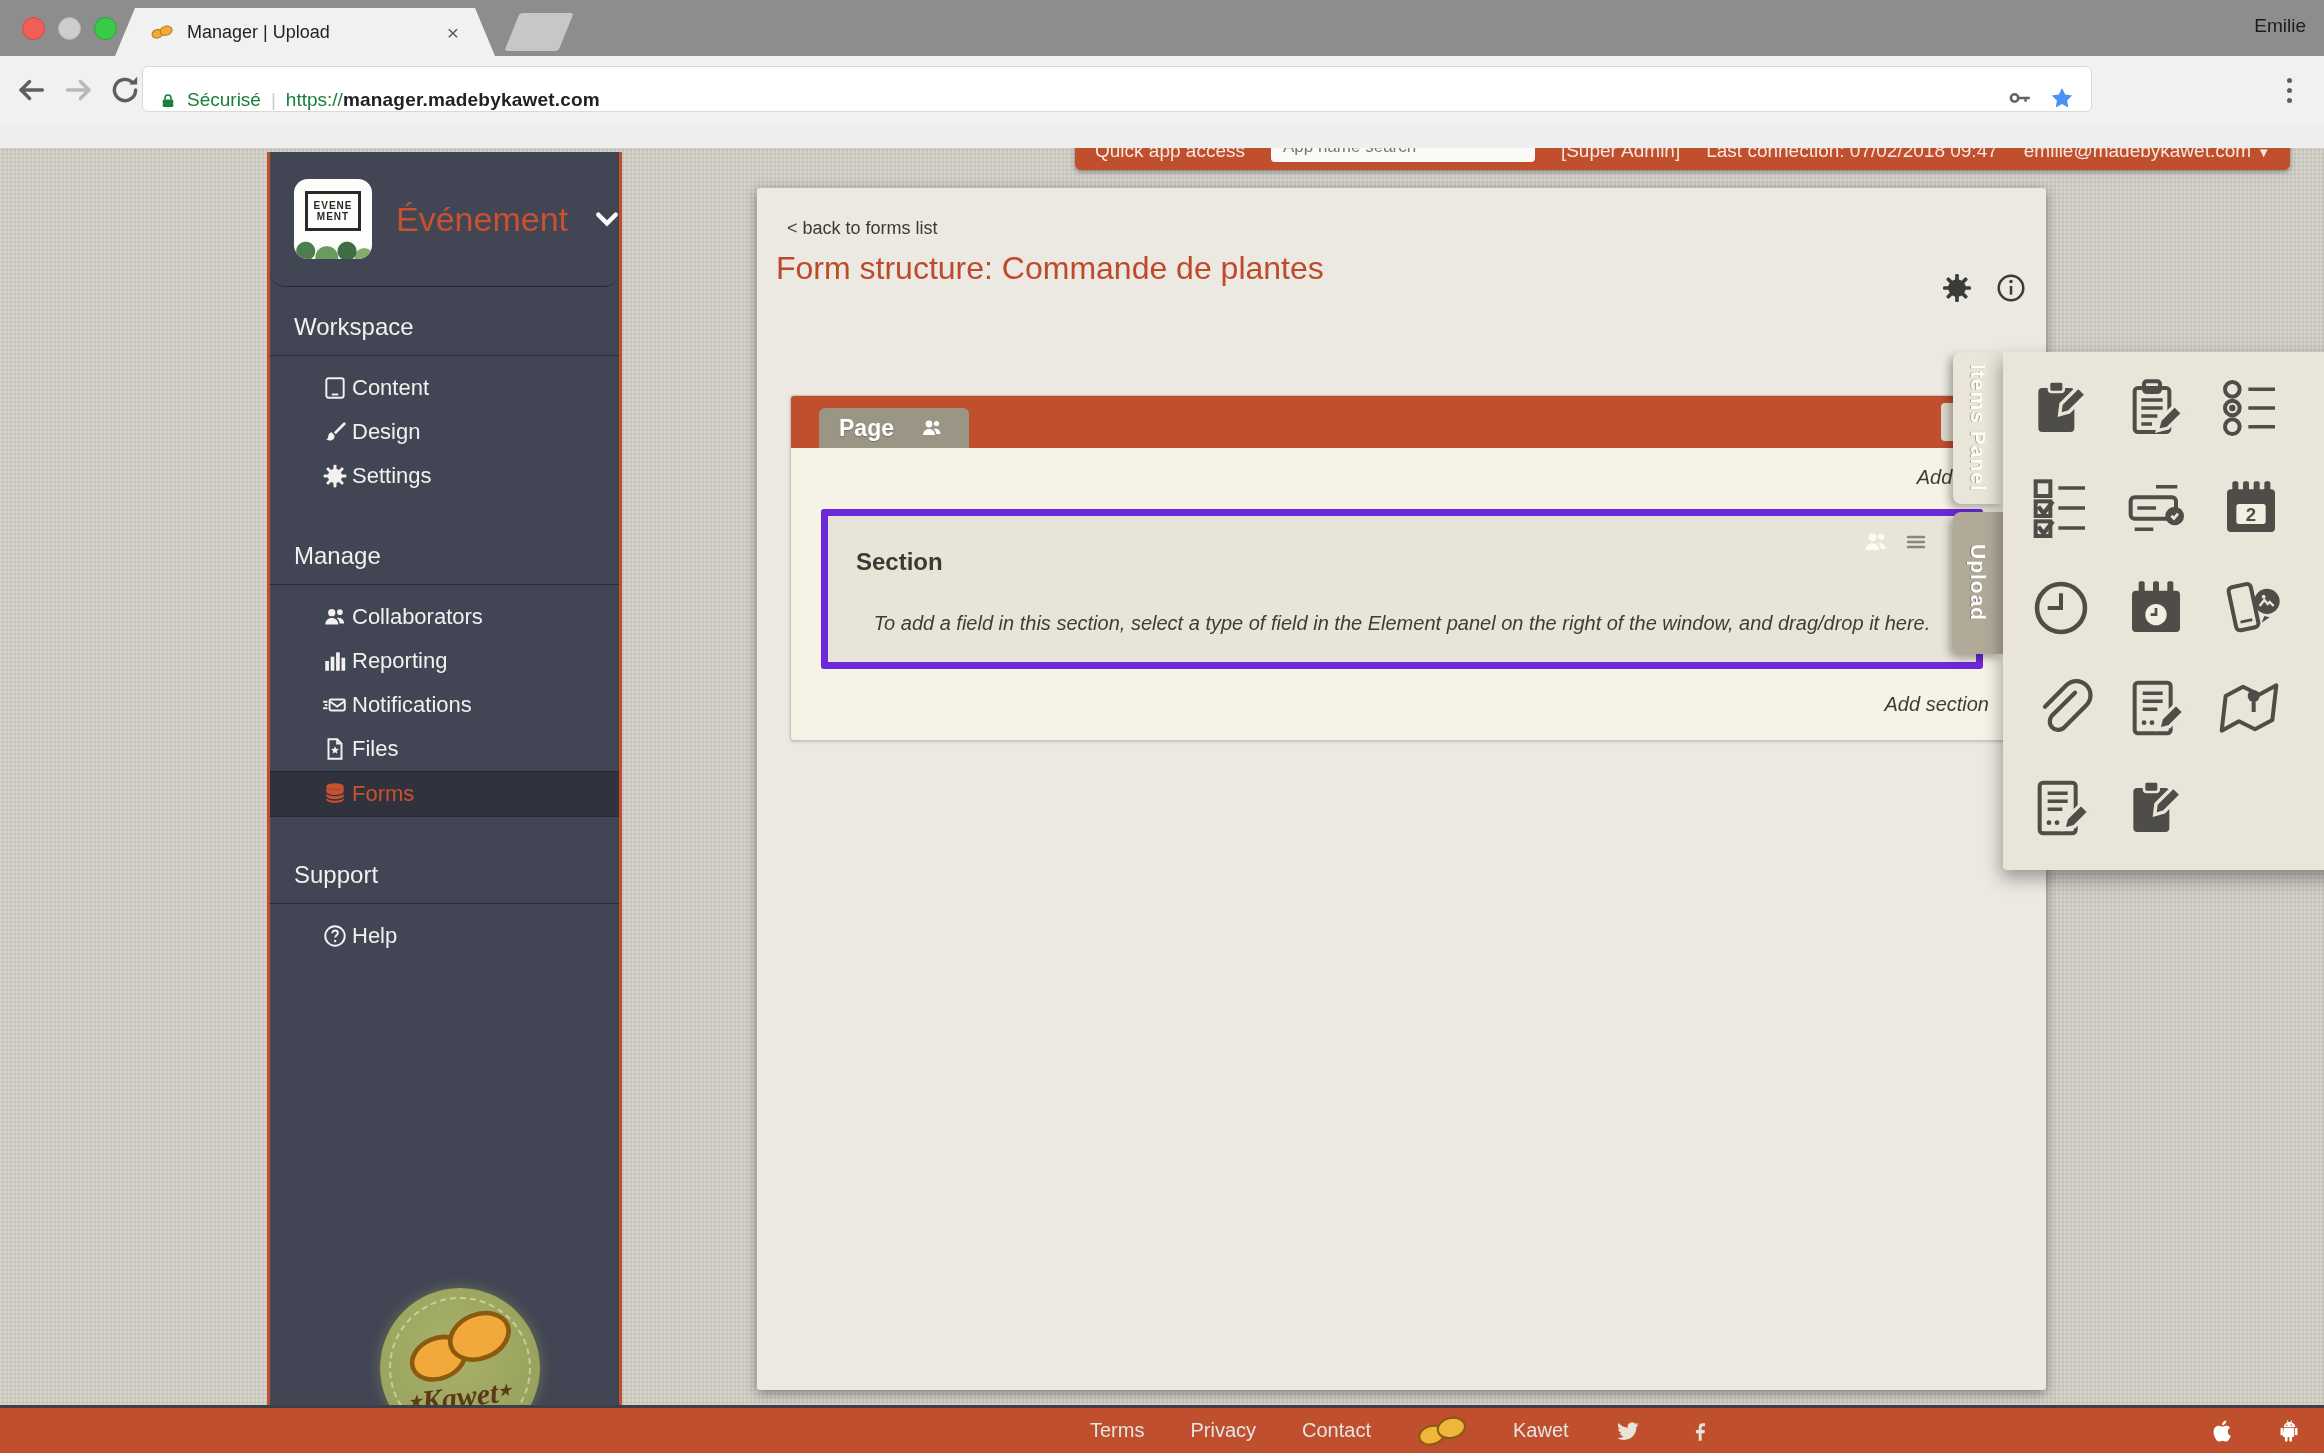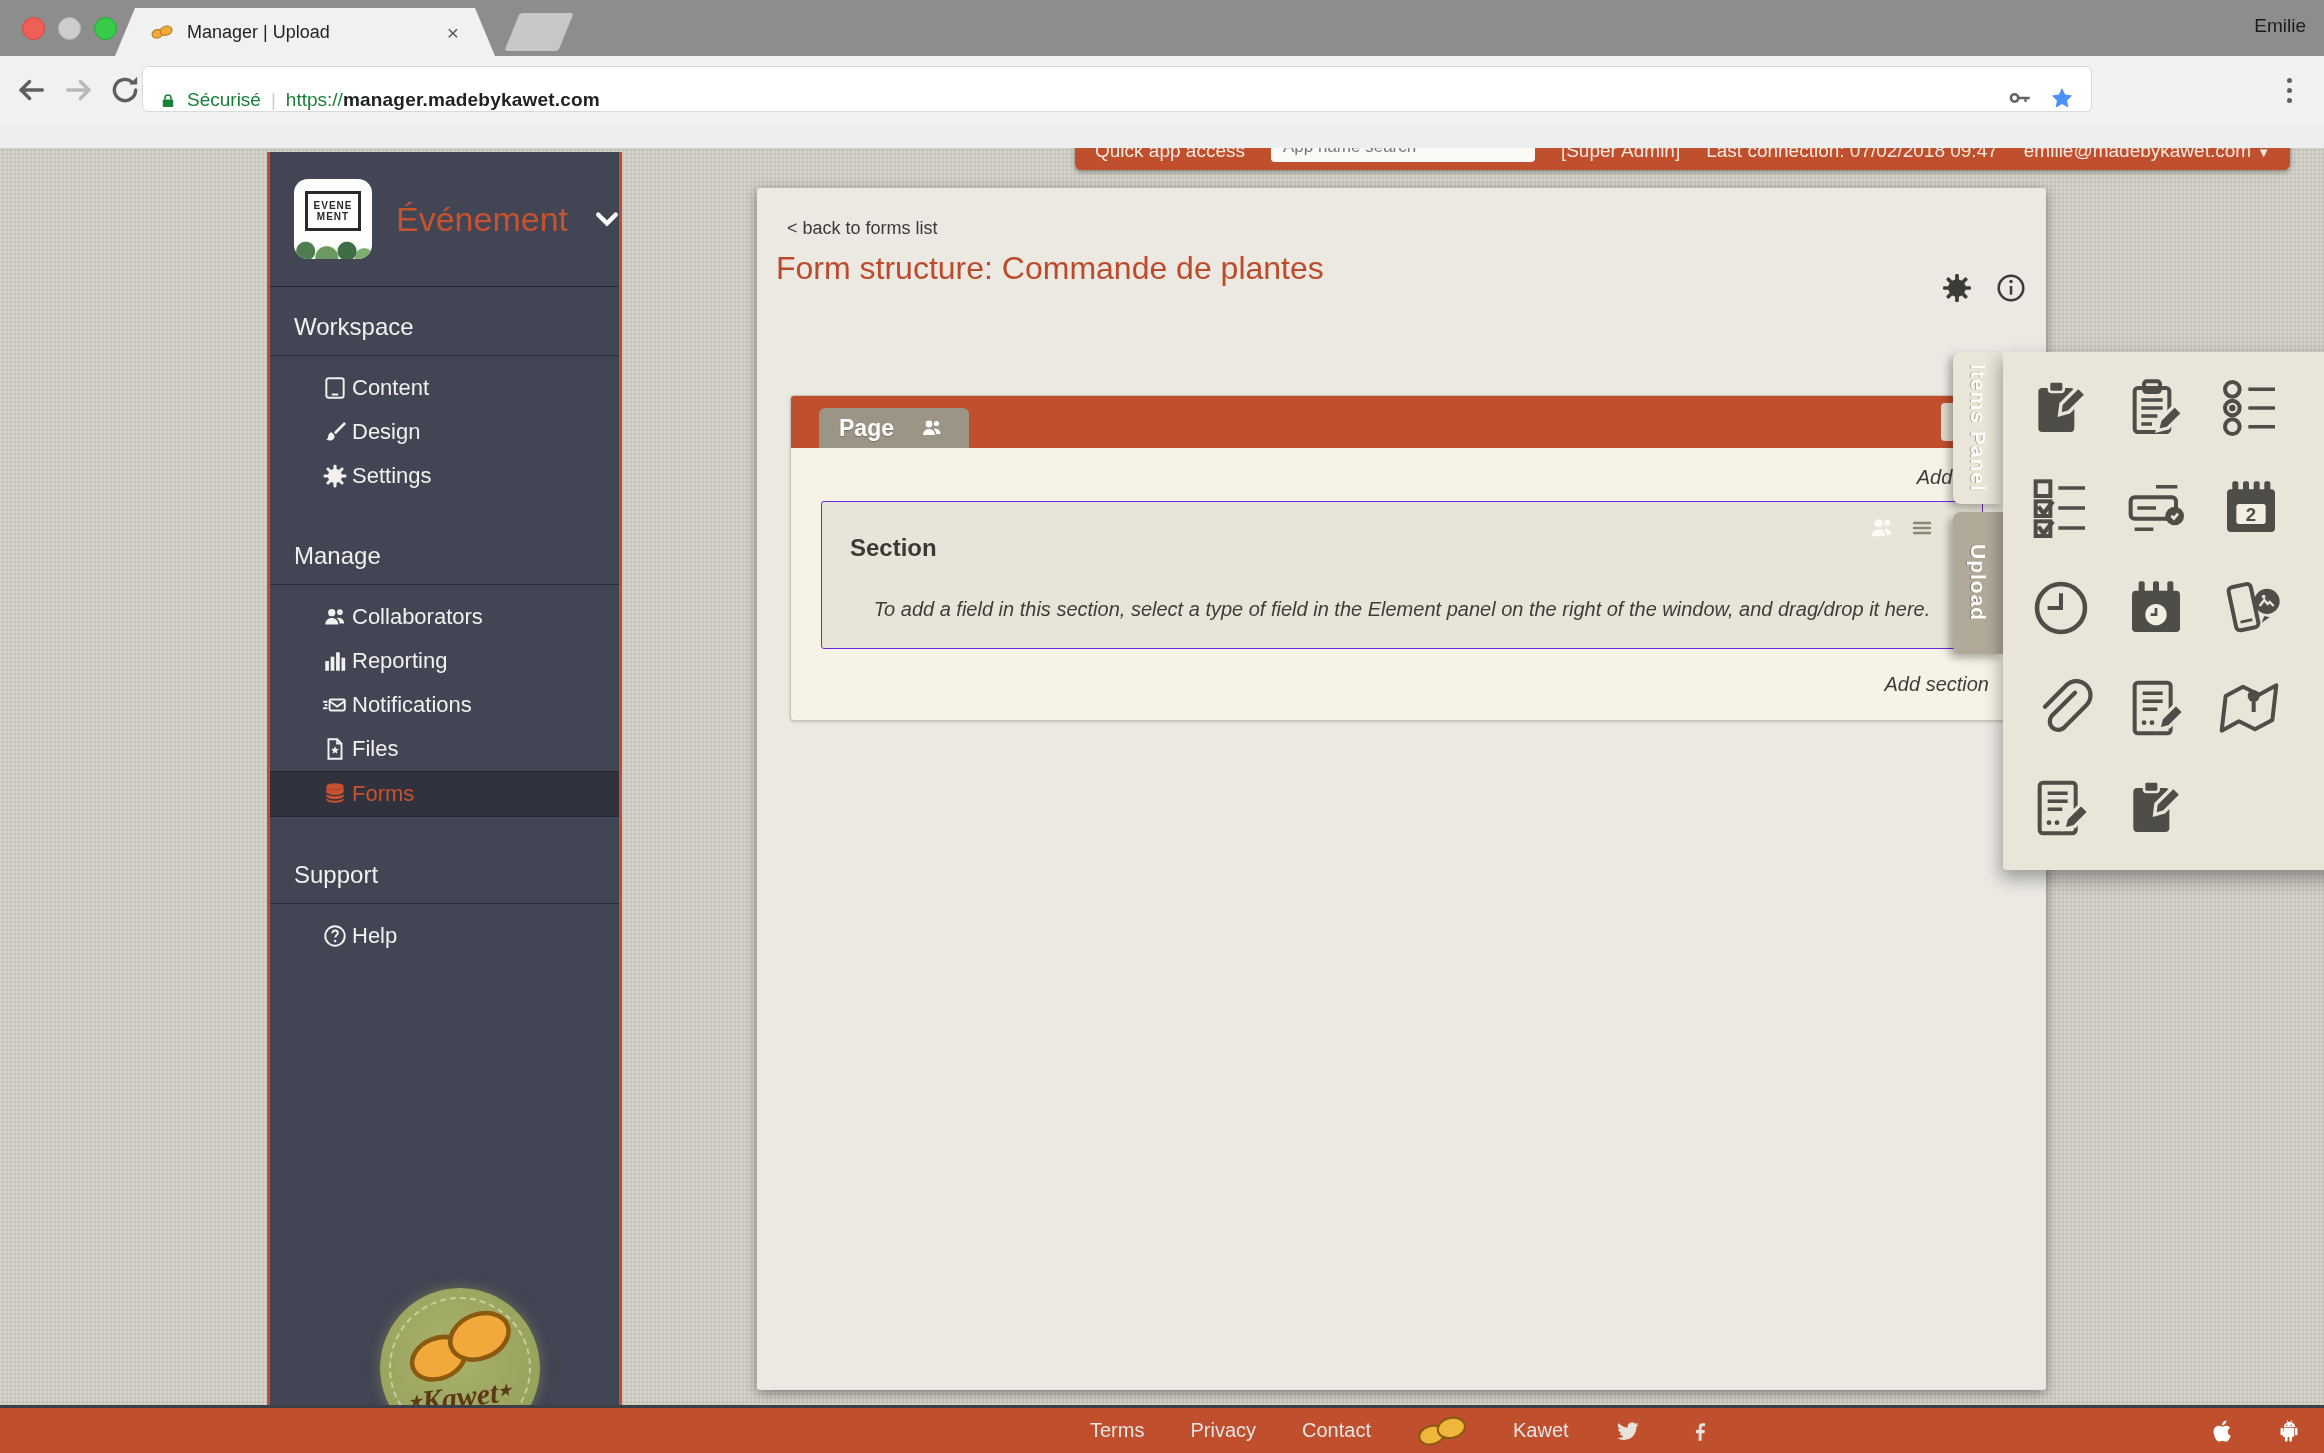--- a/index.html
+++ b/index.html
@@ -50,21 +50,21 @@
     color:#f3e9e2;font-size:19px;white-space:nowrap;}
   .quickbar input{width:270px;height:30px;border:none;border-radius:4px;background:#fbfaf7;
     font-family:"Liberation Sans",sans-serif;font-size:17px;color:#555;padding:0 12px;box-sizing:border-box;}
   .qcaret{font-size:13px;margin-left:6px;}
 
   
   .sidebar{position:absolute;left:267px;top:152px;width:355px;height:1301px;z-index:2;
     background:#414554;border-left:3px solid #bf4f2e;border-right:3px solid #bf4f2e;box-sizing:border-box;
     color:#f2f1ee;}
   .app-row{height:134px;display:flex;align-items:center;gap:24px;padding:0 24px;
-    border-bottom:1px solid rgba(0,0,0,.4);}
+    border-bottom:1px solid rgba(0,0,0,.4);border-radius:15px;}
   .app-tile{width:78px;height:80px;background:#fdfdfb;border-radius:14px;position:relative;overflow:hidden;flex:none;}
   .app-tile .tile-box{position:absolute;left:11px;top:12px;right:11px;height:34px;border:3px solid #2a2a28;
     display:flex;flex-direction:column;align-items:center;justify-content:center;
     font-size:10px;font-weight:bold;letter-spacing:1px;color:#2a2a28;line-height:1.15;}
   .app-tile .tile-leaves{position:absolute;left:0;right:0;bottom:0;height:26px;
     background:
       radial-gradient(circle at 15% 70%, #4e7d4e 0 9px, transparent 10px),
       radial-gradient(circle at 42% 95%, #6a9a5f 0 11px, transparent 12px),
       radial-gradient(circle at 68% 70%, #3f6d44 0 9px, transparent 10px),
       radial-gradient(circle at 90% 95%, #7fae6f 0 9px, transparent 10px);}
@@ -100,22 +100,22 @@
   .form-header{position:relative;height:52px;background:#c04f2d;border-radius:3px 3px 0 0;}
   .page-tab{position:absolute;left:28px;bottom:0;height:40px;min-width:150px;background:#9b9585;
     border-radius:6px 6px 0 0;display:flex;align-items:center;gap:26px;padding:0 20px;box-sizing:border-box;
     color:#fff;font-weight:bold;font-size:23px;text-shadow:0 1px 1px rgba(0,0,0,.25);cursor:pointer;}
   .page-tab .nicon{width:24px;height:24px;color:#fff;}
   .mini-btn{position:absolute;right:16px;top:7px;width:56px;height:38px;background:#ded9cc;border-radius:4px;}
   .form-body{padding-bottom:24px;}
   .add-line{font-style:italic;font-size:20px;color:#3e3c38;text-align:right;padding-right:24px;cursor:pointer;}
   .add-line.top{margin-top:18px;}
   .add-line.bottom{margin-top:24px;}
-  .section-box{position:relative;margin:12px 30px 0;height:146px;background:#e8e4d7;
-    border:1px solid #6d28d9;border-radius:3px;}
+  .section-box{position:relative;margin:20px 30px 0;height:146px;background:#e8e4d7;
+    border:7px solid #6d28d9;border-radius:3px;}
   .section-title{position:absolute;left:28px;top:32px;font-size:24px;font-weight:bold;color:#3b3935;}
   .section-icons{position:absolute;right:48px;top:12px;display:flex;gap:14px;align-items:center;}
   .section-icons .people{width:28px;height:28px;color:#fbfaf4;}
   .section-icons .ham{width:24px;height:24px;color:#8a8678;}
   .section-hint{position:absolute;left:0;right:0;top:96px;text-align:center;
     font-style:italic;font-size:20px;color:#3e3c38;}
 
   
   .overlay-tab{position:absolute;left:1953px;width:50px;z-index:4;border-radius:8px 0 0 8px;
     box-shadow:-4px 4px 9px rgba(0,0,0,.3);display:flex;align-items:center;justify-content:center;cursor:pointer;}

